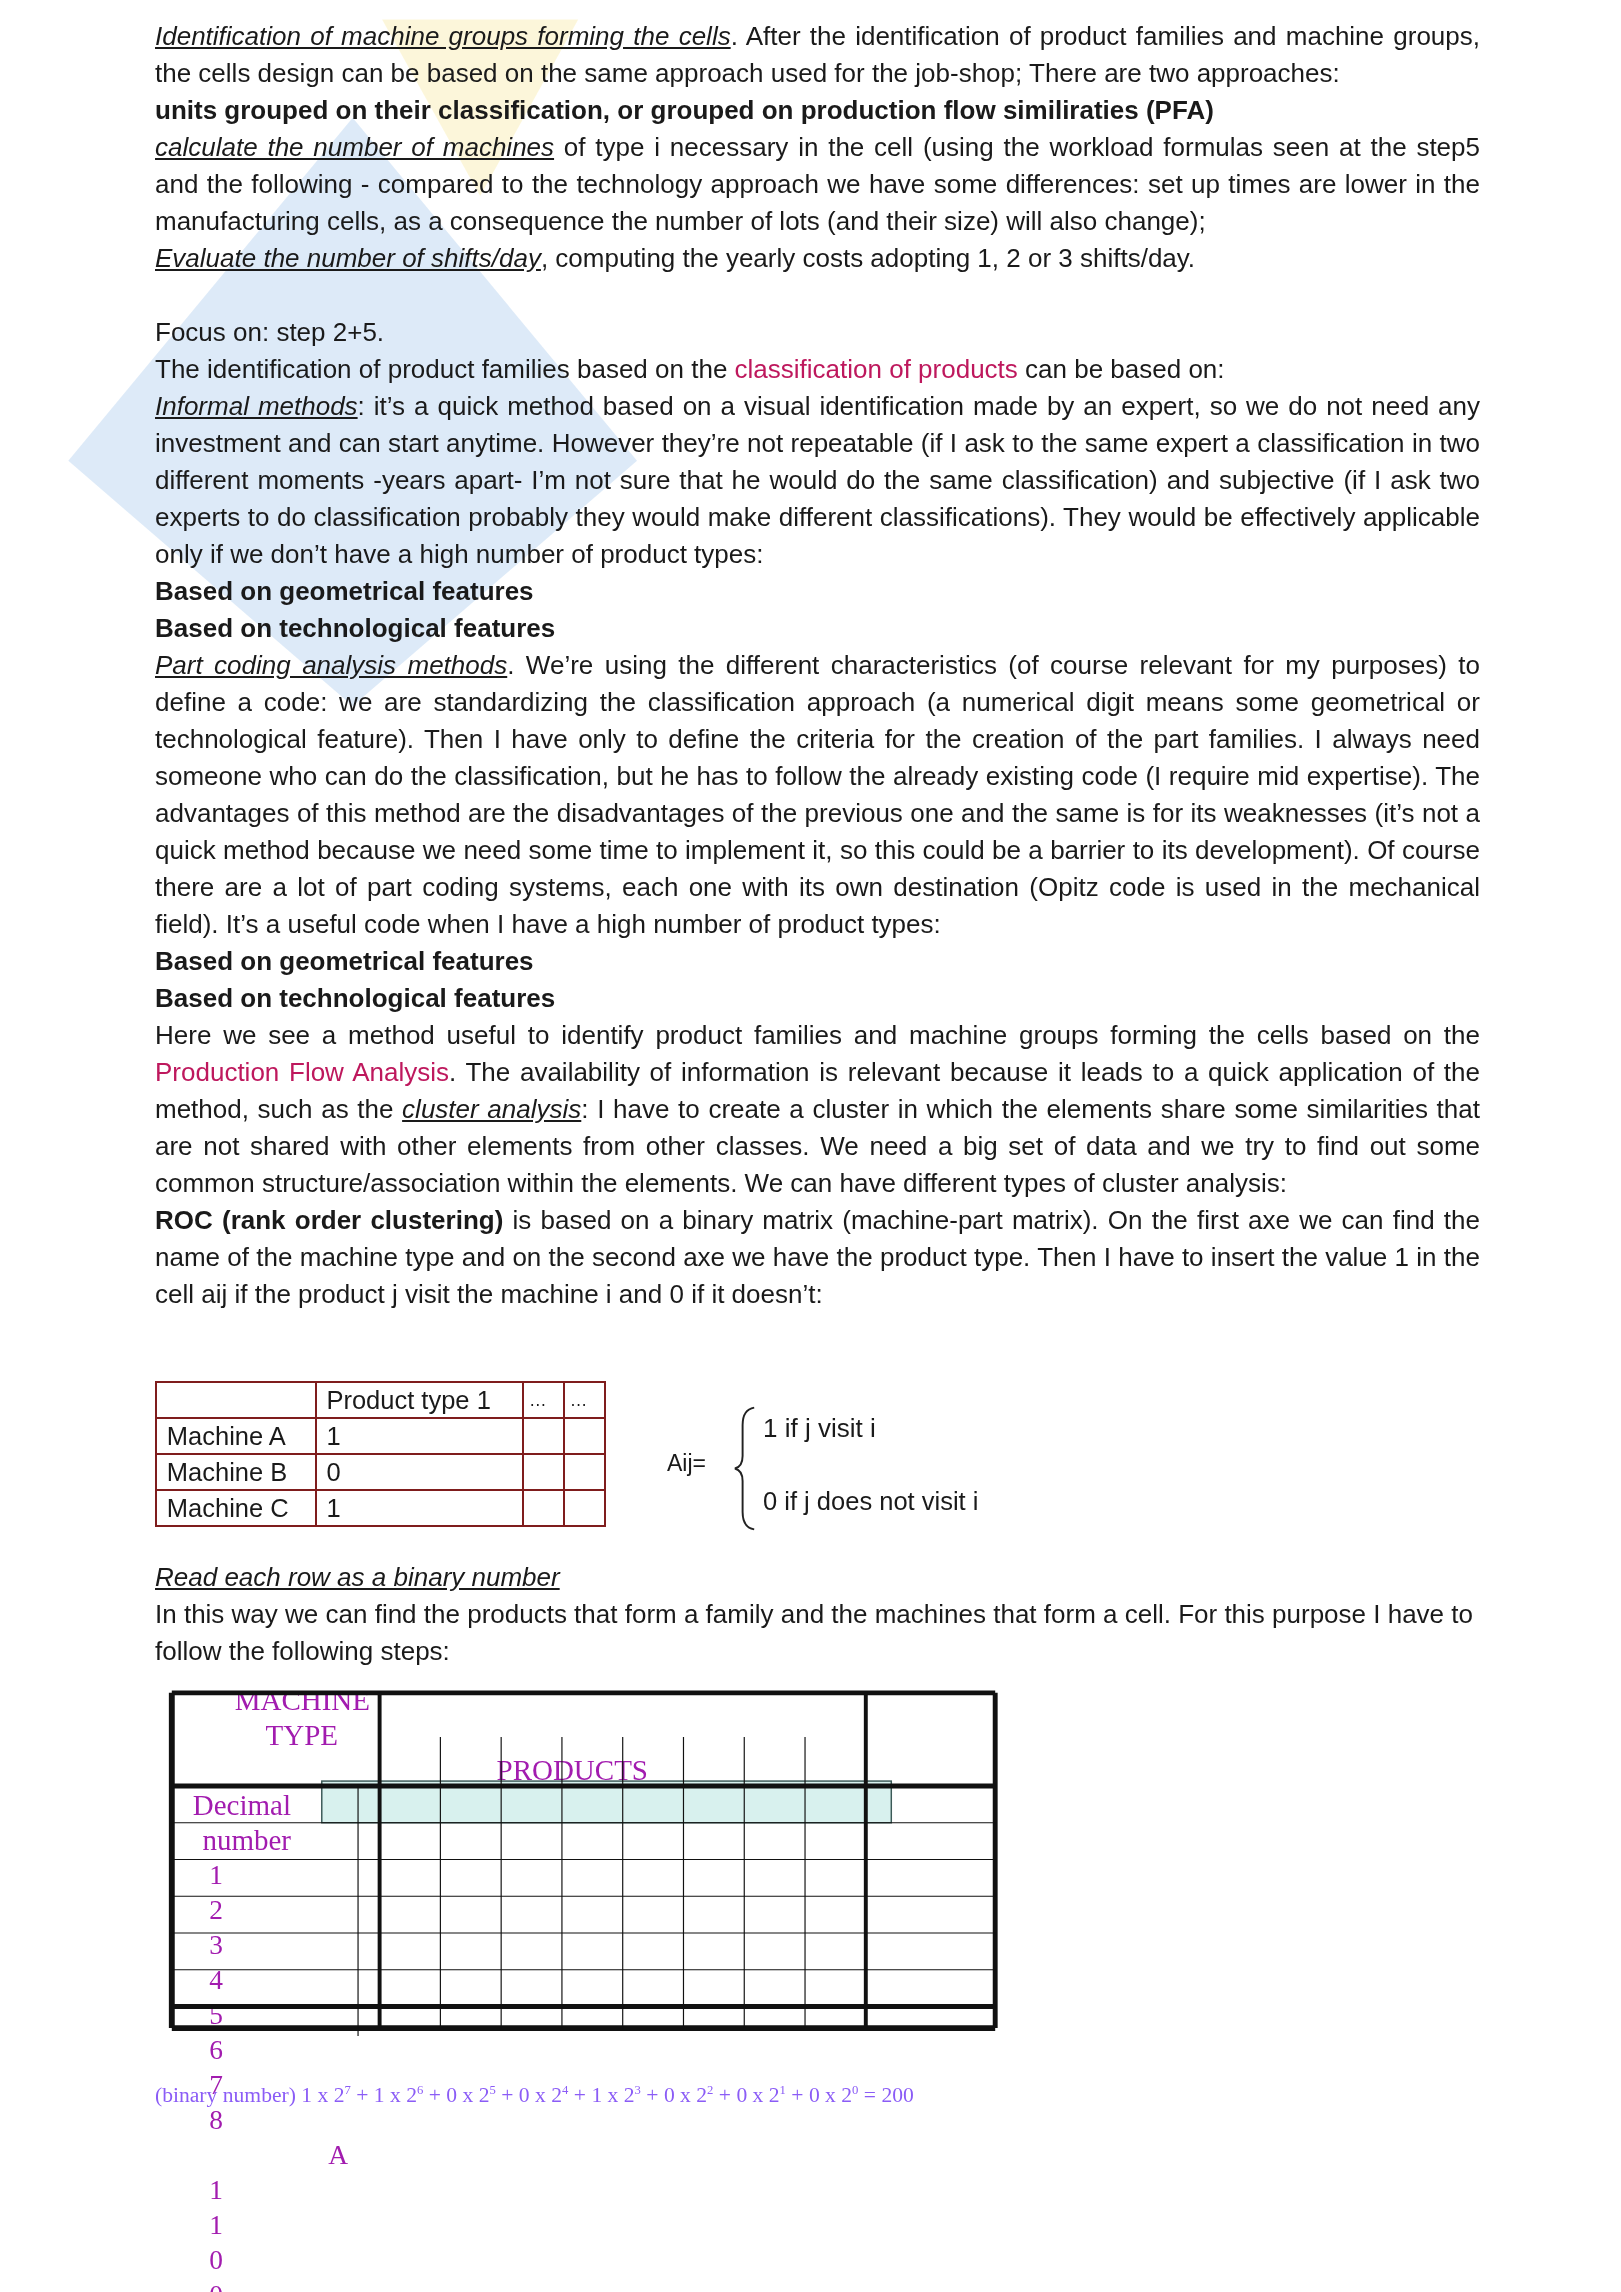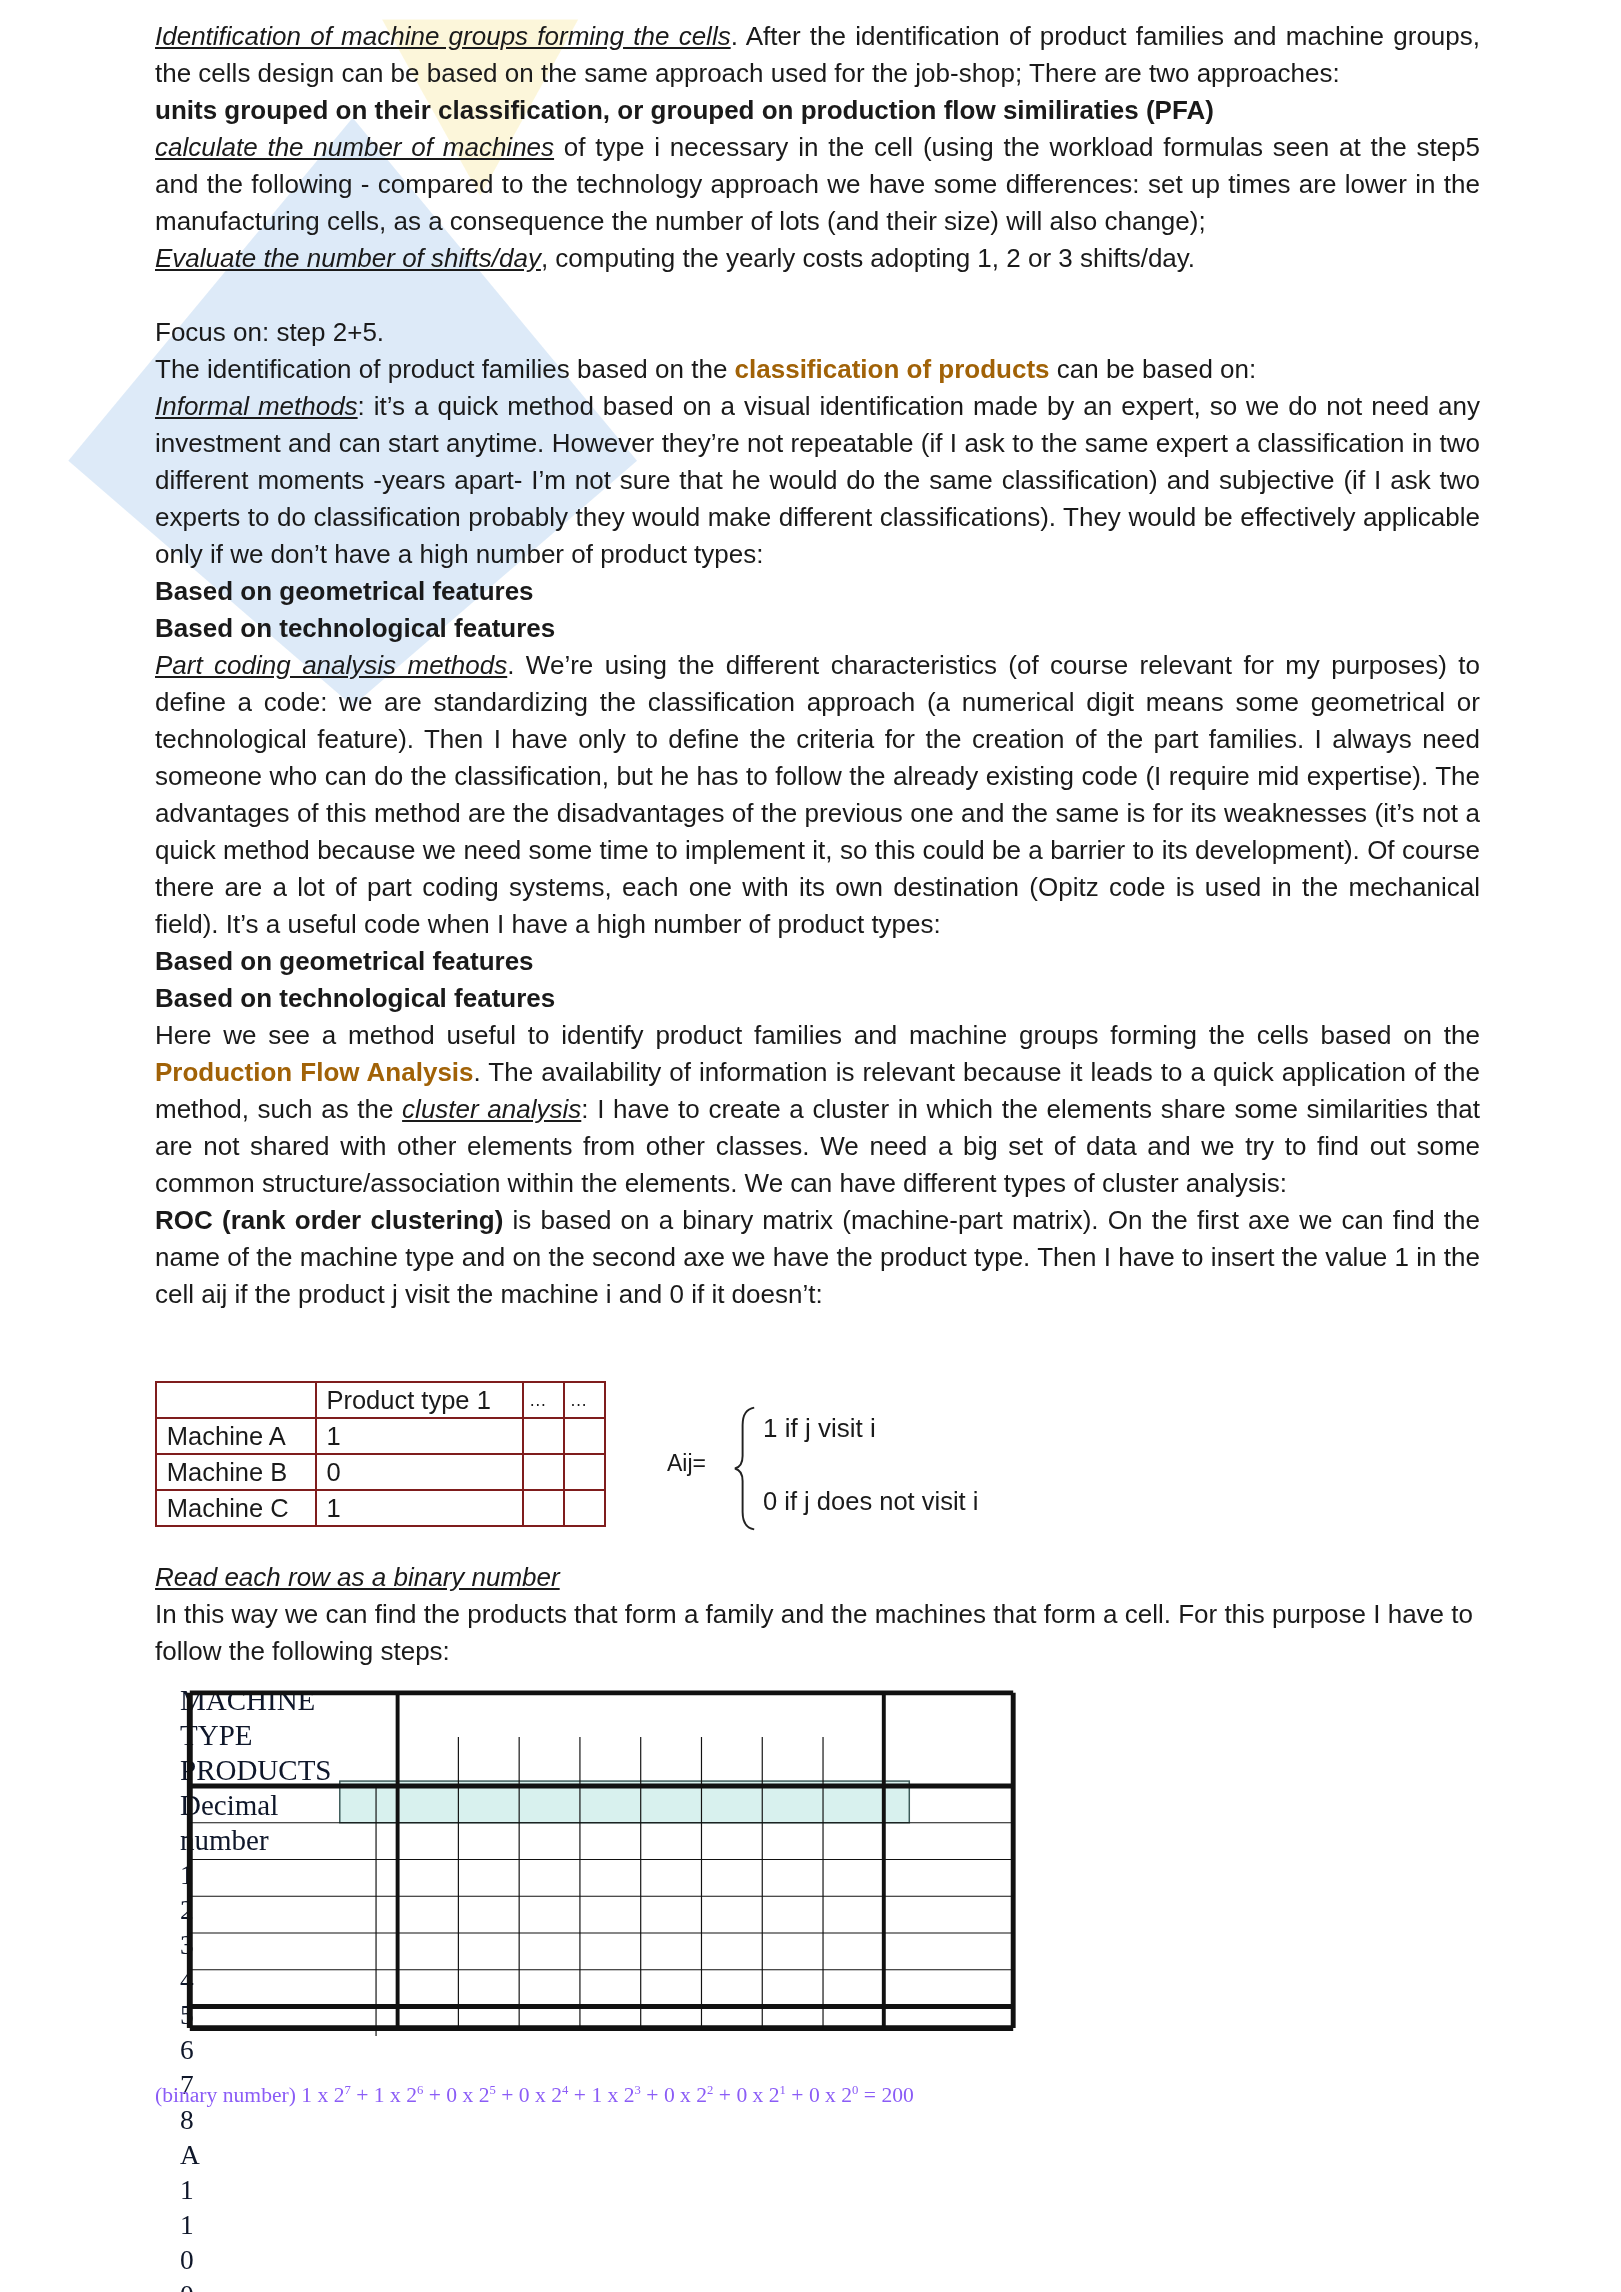--- a/index.html
+++ b/index.html
@@ -5,37 +5,37 @@
   html, body { margin: 0; padding: 0; background: #ffffff; }
   body { width: 1621px; height: 2293px; position: relative; overflow: hidden; }
   .page { position: absolute; left: 0; top: 0; width: 1621px; height: 2293px; }
   .watermark { position: absolute; left: 29px; top: 0; width: 765px; height: 706px; pointer-events: none; opacity: 0.18; }
   .text { position: absolute; left: 155px; top: 17.6px; width: 1325px;
           font-family: "Liberation Sans", sans-serif; font-size: 26px; line-height: 37px; color: #1a1a1a; }
   .text p { margin: 0; }
   .just { text-align: justify; text-align-last: left; }
   .iu { font-style: italic; text-decoration: underline; margin-top: 32px; }
   .b { font-weight: bold; }
-  .red { color: #a16207; font-weight: bold; }
+  .red { color: #be185d; }
   .gap { height: 37px; }
 
   
   .small-area { position: absolute; left: 155px; top: 1381px; width: 882px; height: 157px; font-family: "Liberation Sans", sans-serif; font-size: 25.5px; color: #1a1a1a; }
   table.small { border-collapse: collapse; position: absolute; left: 0; top: 0; }
   table.small td { border: 2px solid #7f1d1d; height: 34px; padding: 0 9.8px; line-height: 34px; }
   table.small td.c0 { width: 138px; }
   table.small td.c1 { width: 186px; }
   table.small td.c2, table.small td.c3 { width: 29px; padding: 0 4.9px; font-size: 17.6px; }
   .aij { position: absolute; left: 512px; top: 69px; font-size: 23px; }
   .brace { position: absolute; left: 576px; top: 23.5px; }
   .case1 { position: absolute; left: 608px; top: 32px; font-size: 26px; }
   .case2 { position: absolute; left: 608px; top: 106px; font-size: 25.5px; }
 
   
-  .big-area { position: absolute; left: 180px; top: 1683px; width: 843px; height: 353px; font-family: "Liberation Serif", serif; color: #0f172a; }
+  .big-area { position: absolute; left: 162px; top: 1683px; width: 843px; height: 353px; font-family: "Liberation Serif", serif; color: #a21caf; text-align: right; }
   .big { position: absolute; left: 0; top: 0; }
   .formula { position: absolute; left: 155px; top: 2083px; font-family: Liberation Serif, serif; font-size: 21.6px; color: #8b5cf6; white-space: nowrap; }
   .formula sup { font-size: 12.7px; }
 </style>
 </head>
 <body>
 
 <div class="page">
 
   <svg class="watermark" viewBox="0 0 780 720">

